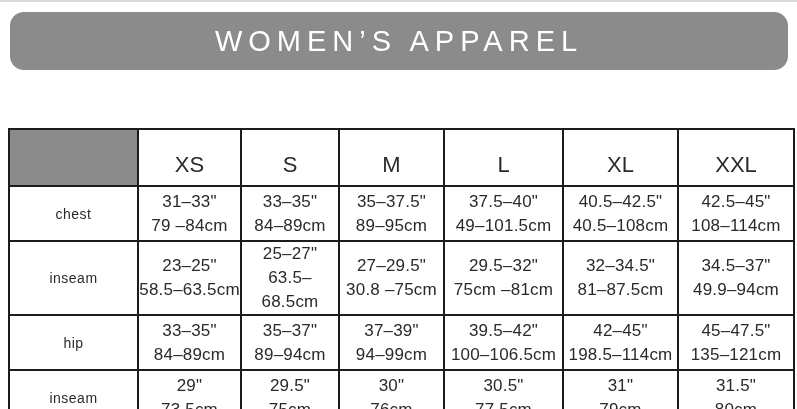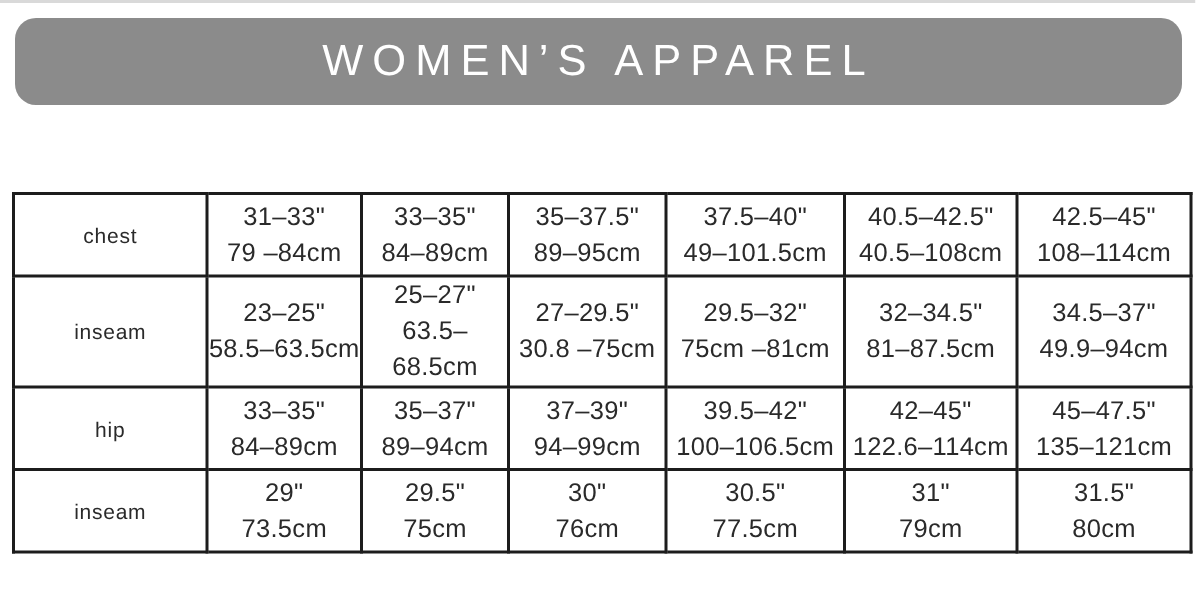--- a/index.html
+++ b/index.html
@@ -87,20 +87,29 @@
   <colgroup>
     <col style="width:129px">
     <col style="width:103px">
     <col style="width:98px">
     <col style="width:105px">
     <col style="width:119px">
     <col style="width:115px">
     <col style="width:116px">
   </colgroup>
   <tbody>
+      <tr>
+    <th class="corner"></th>
+    <th>XS</th>
+    <th>S</th>
+    <th>M</th>
+    <th>L</th>
+    <th>XL</th>
+    <th>XXL</th>
+  </tr>
 
   <tr>
     <td class="rlabel">chest</td>
     <td>
       <span class="cell-line">31–33"</span>
       <span class="cell-line">79 –84cm</span>
     </td>
     <td>
       <span class="cell-line">33–35"</span>
       <span class="cell-line">84–89cm</span>
@@ -164,21 +173,21 @@
     <td>
       <span class="cell-line">37–39"</span>
       <span class="cell-line">94–99cm</span>
     </td>
     <td>
       <span class="cell-line">39.5–42"</span>
       <span class="cell-line">100–106.5cm</span>
     </td>
     <td>
       <span class="cell-line">42–45"</span>
-      <span class="cell-line">122.6–114cm</span>
+      <span class="cell-line">198.5–114cm</span>
     </td>
     <td>
       <span class="cell-line">45–47.5"</span>
       <span class="cell-line">135–121cm</span>
     </td>
   </tr>
 
   <tr>
     <td class="rlabel">inseam</td>
     <td>

